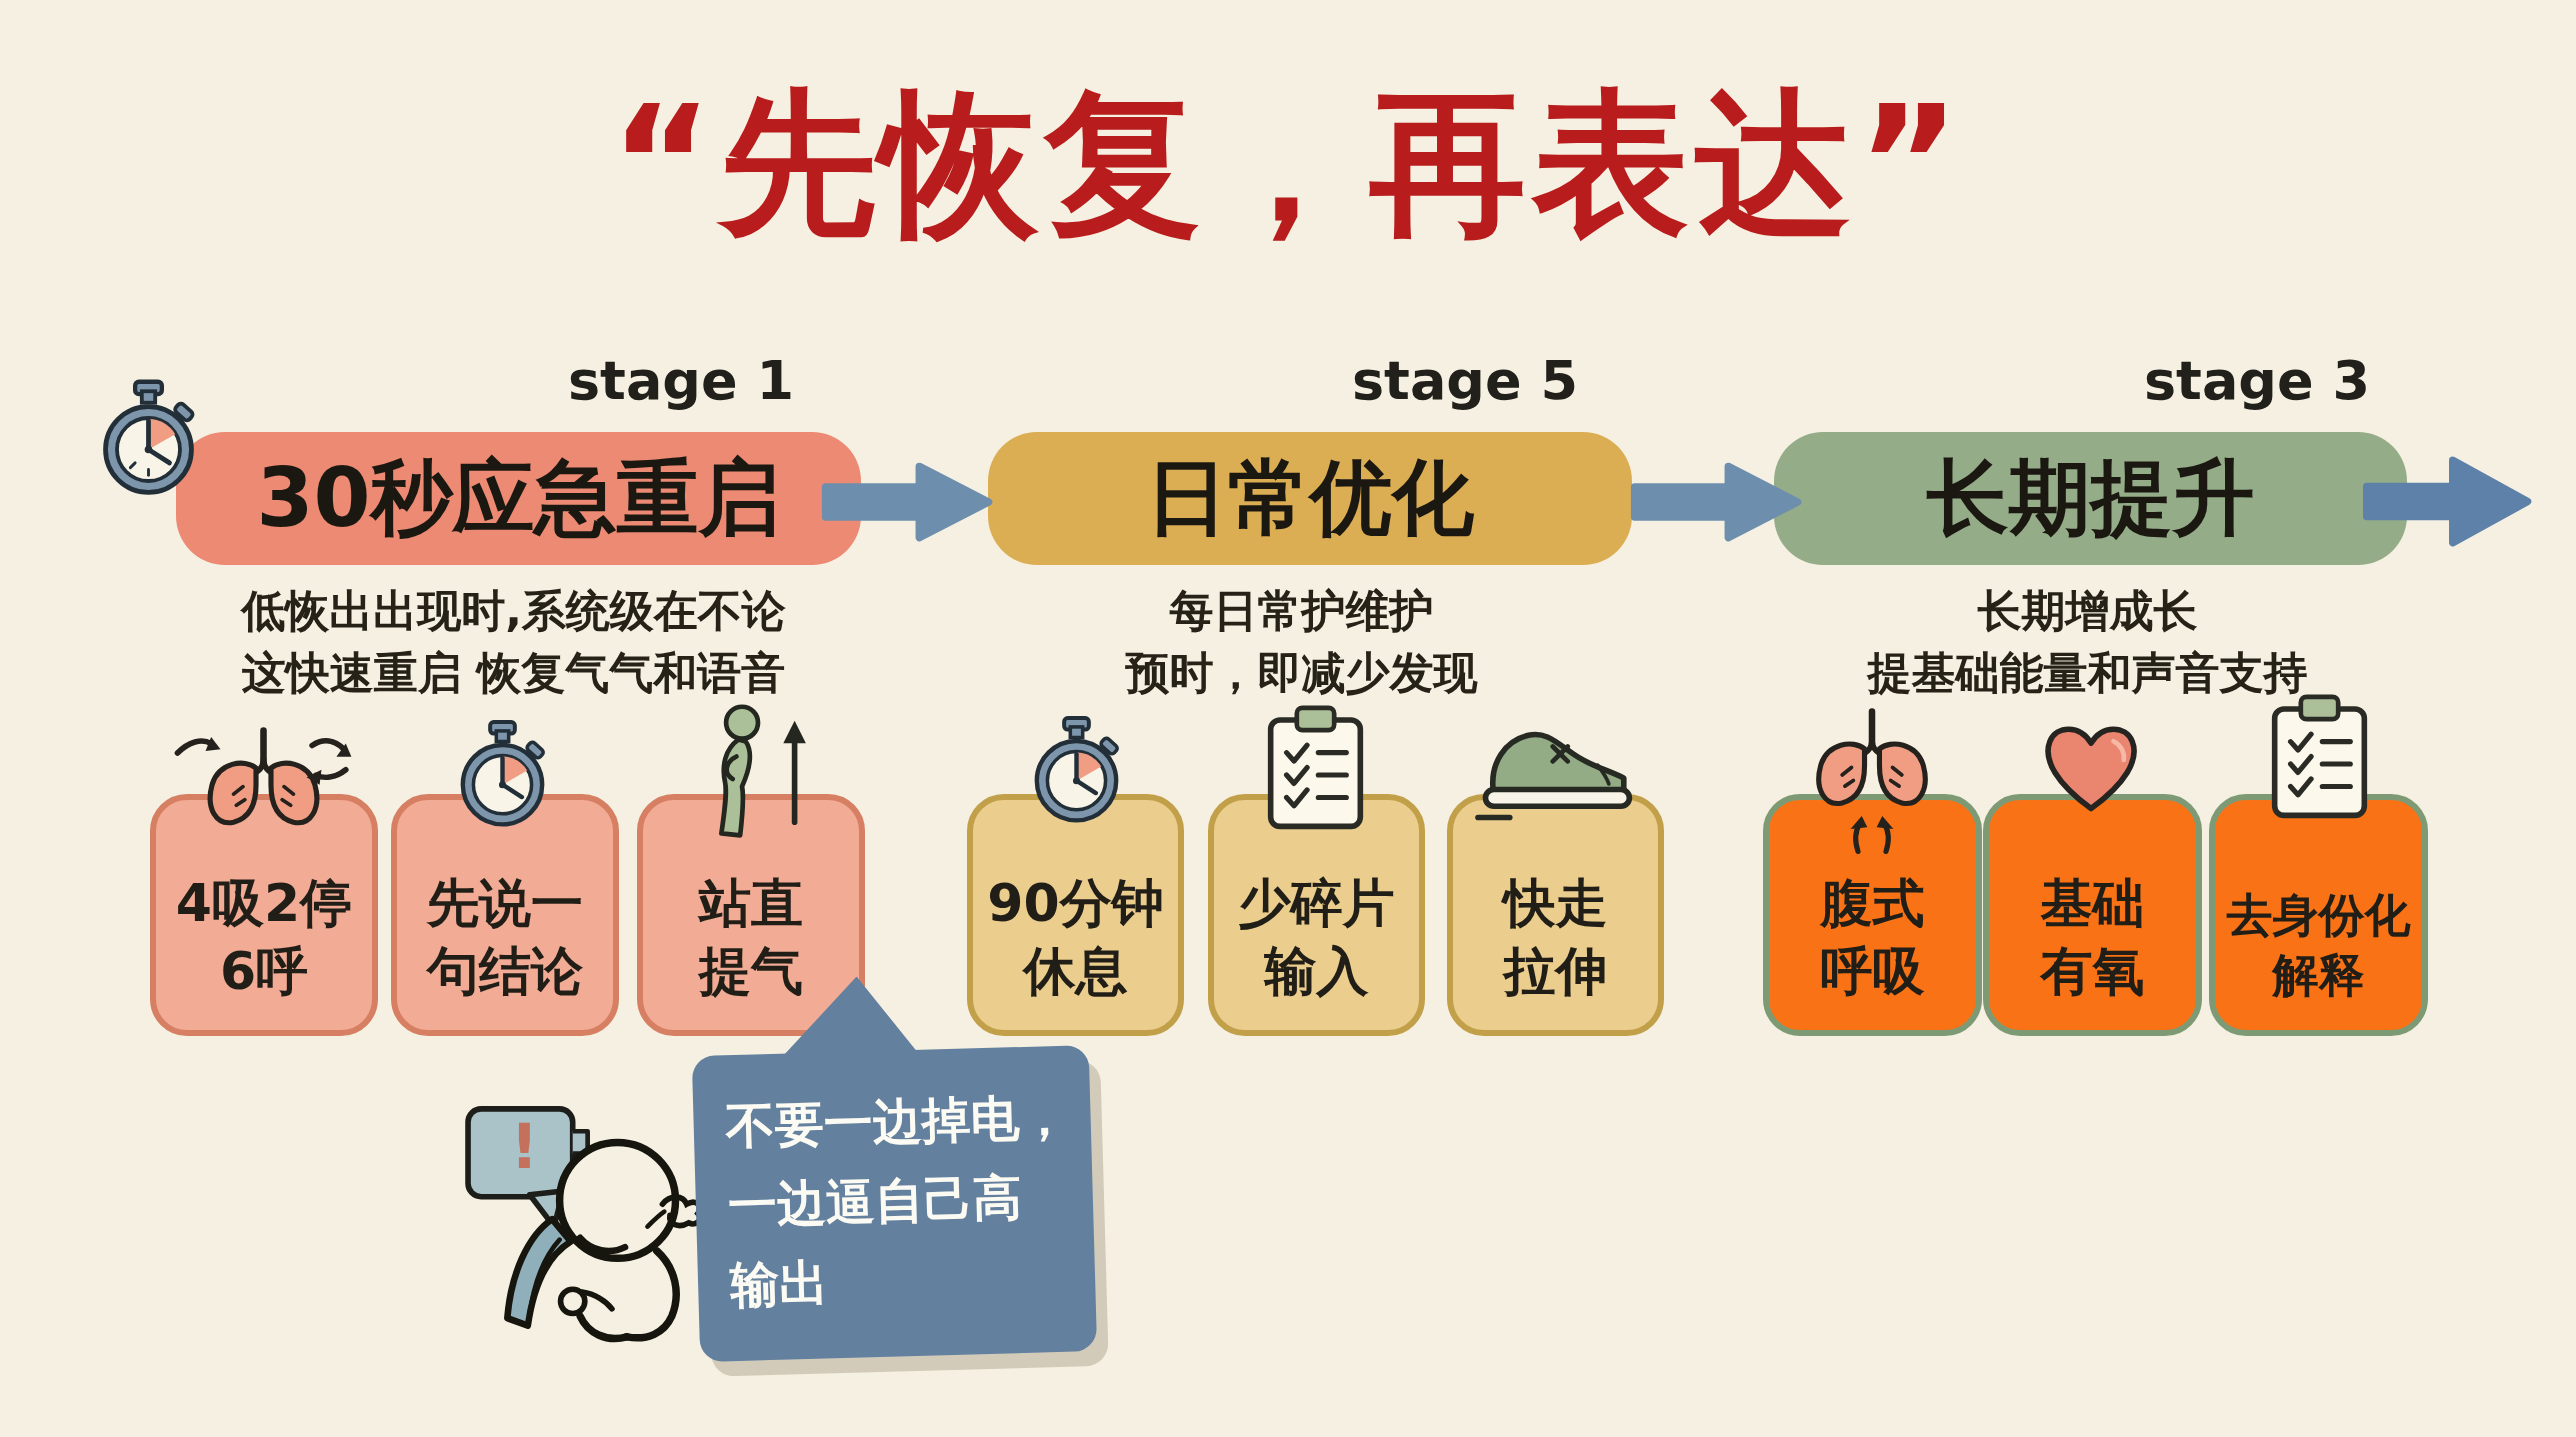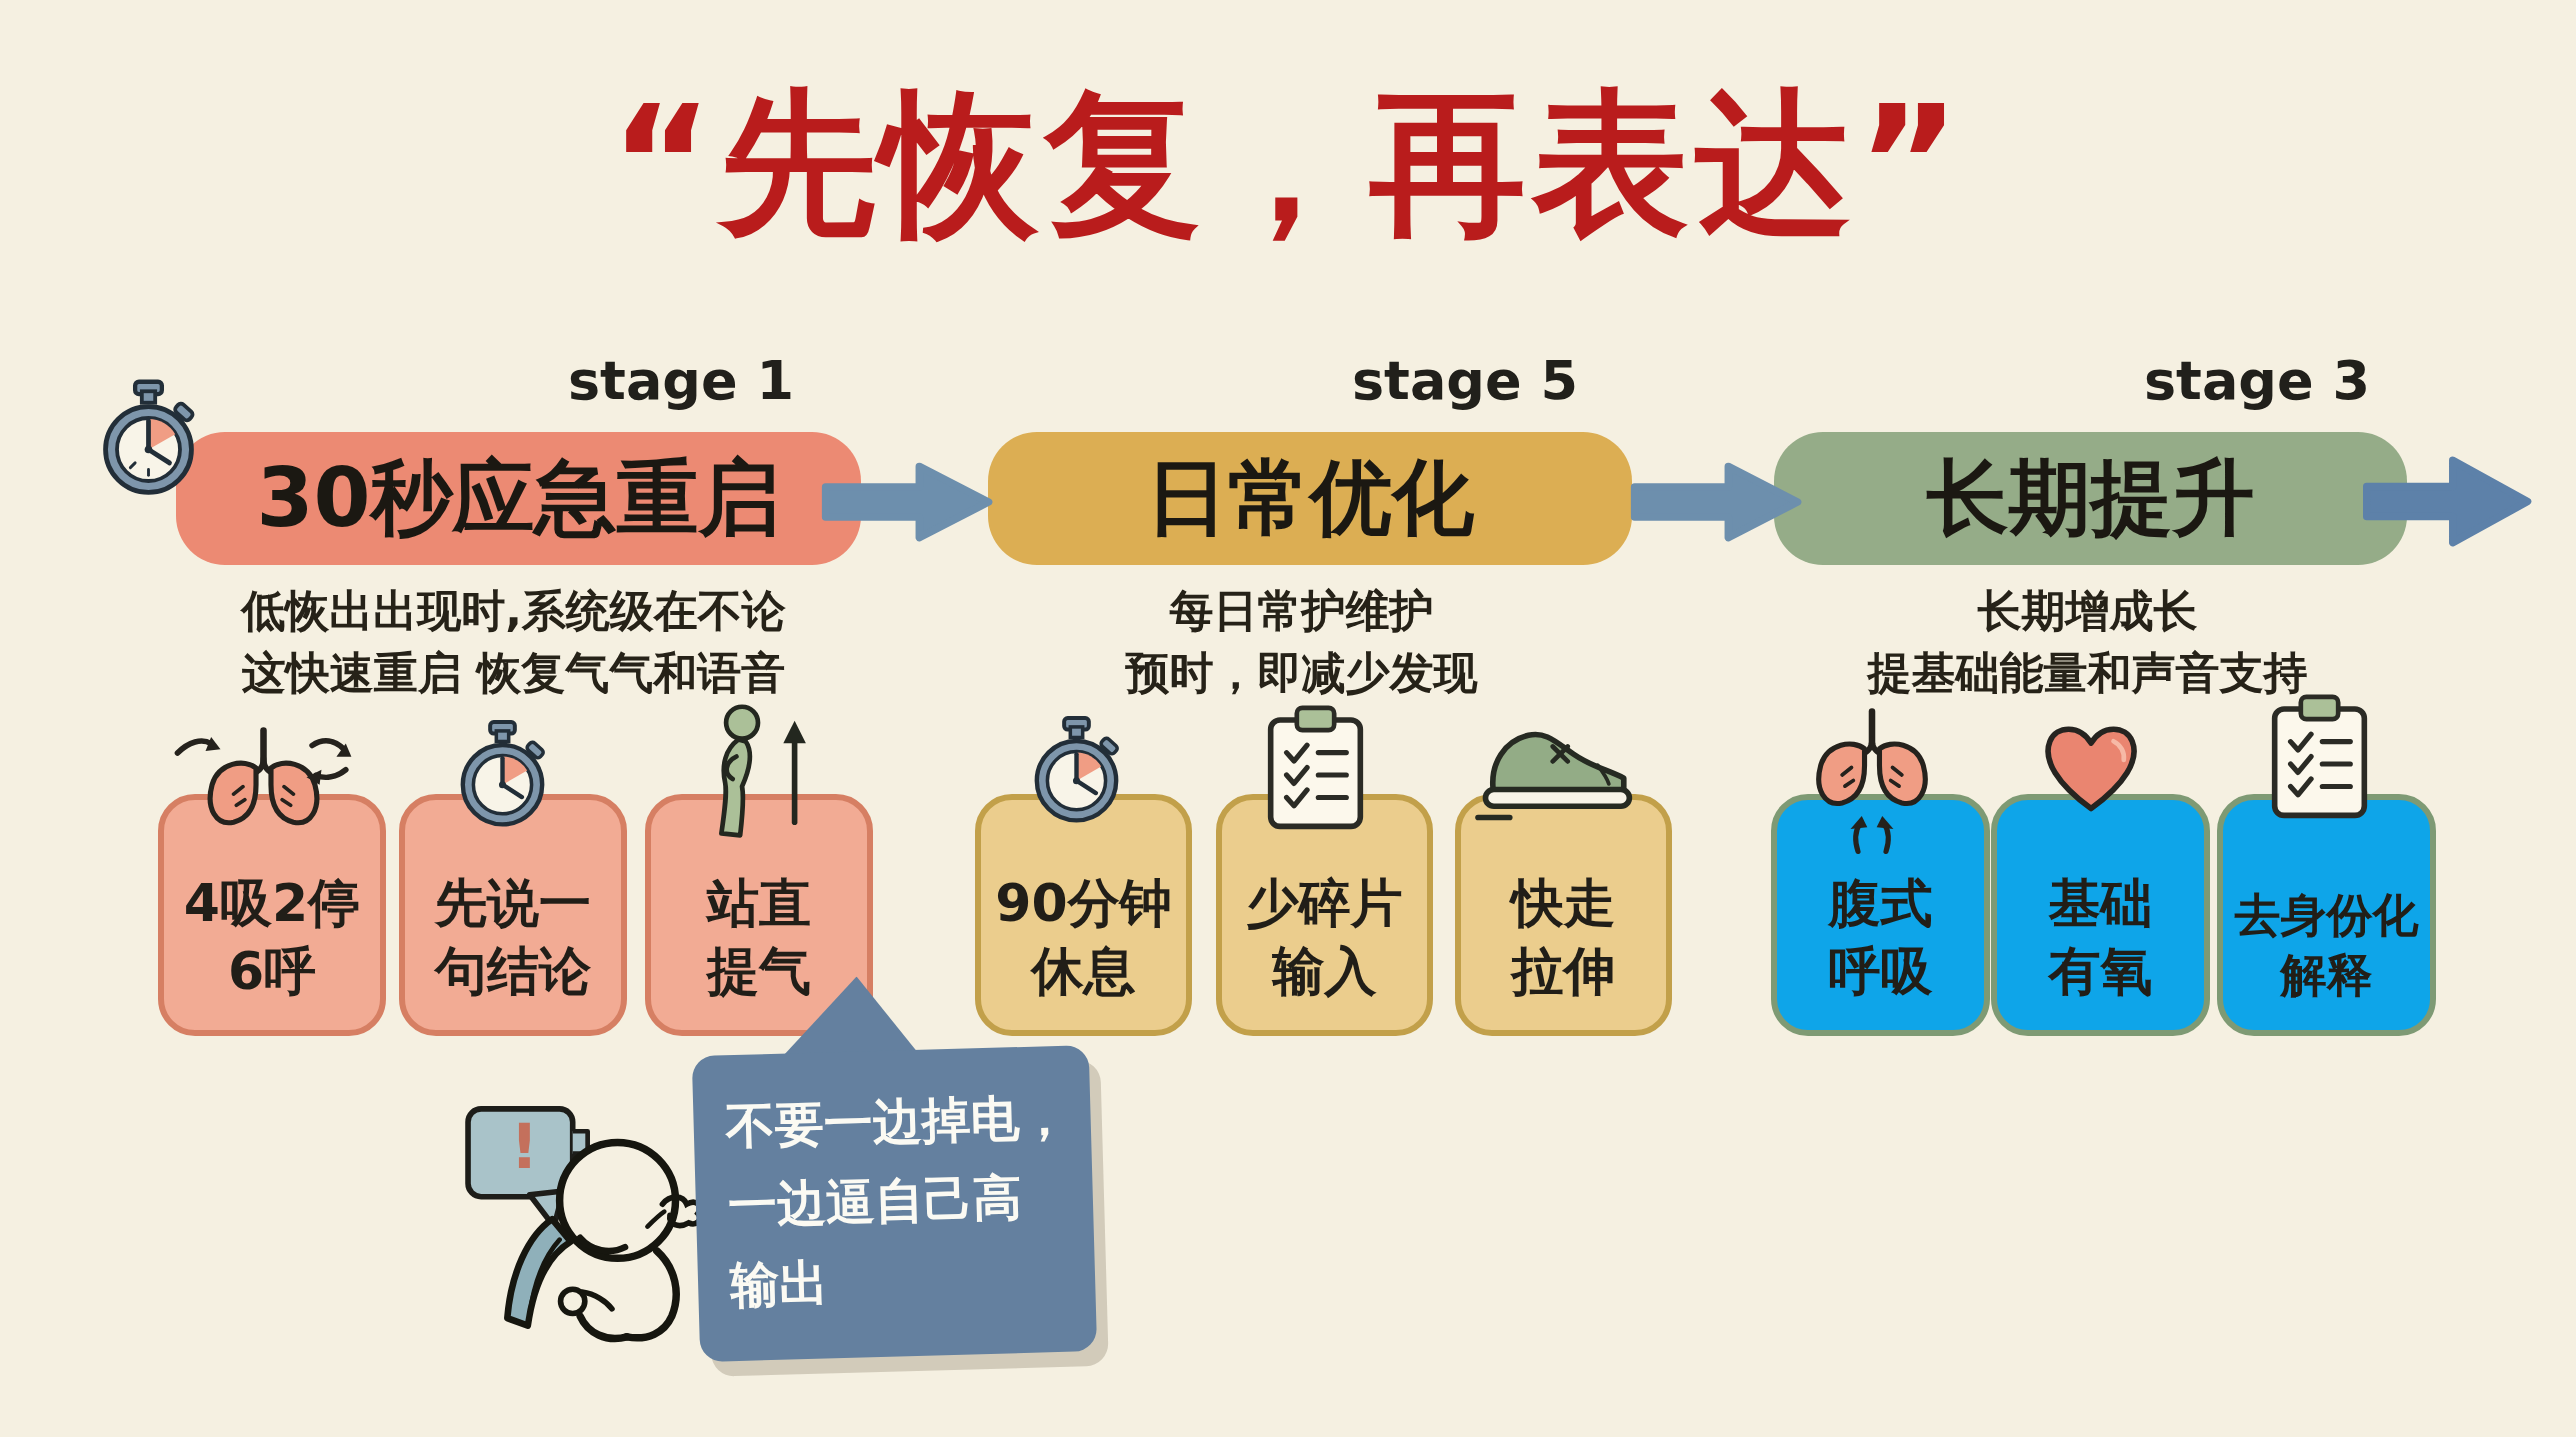--- a/index.html
+++ b/index.html
@@ -31,25 +31,24 @@
     top:580px;width:749px;text-align:center;
     font-size:44px;line-height:1.42;font-weight:700;color:#262218;
   }
   .card{
     top:794px;height:242px;border-radius:37px;border:6.6px solid;
     box-sizing:border-box;
     display:flex;flex-direction:column;align-items:center;justify-content:flex-end;
     padding-bottom:24px;
     font-size:52px;line-height:1.32;font-weight:700;color:#211e18;text-align:center;
     white-space:nowrap;
-    margin-left:8px;
   }
   .card--s1{background:#f2ab94;border-color:#d67f63;}
   .card--s2{background:#ebcd8d;border-color:#c2a04a;}
-  .card--s3{background:#0ea5e9;border-color:#7e9a74;}
+  .card--s3{background:#f97316;border-color:#7e9a74;}
   .card--tight{font-size:46px;}
   .icon{pointer-events:none;}
   .speech-wrap{left:695px;top:973px;width:440px;height:393px;transform:rotate(-1.6deg);}
   .speech-tail{position:absolute;left:66px;top:1.9px;}
   .speech-bubble{
     position:absolute;left:0;top:77px;width:397px;
     background:#64809f;border-radius:22.5px;
     box-shadow:11.2px 15px 0 rgba(118,108,86,0.28);
     padding:32px 26px 36px 32px;box-sizing:border-box;
     color:#fbfaf3;font-size:49px;line-height:1.62;font-weight:700;

